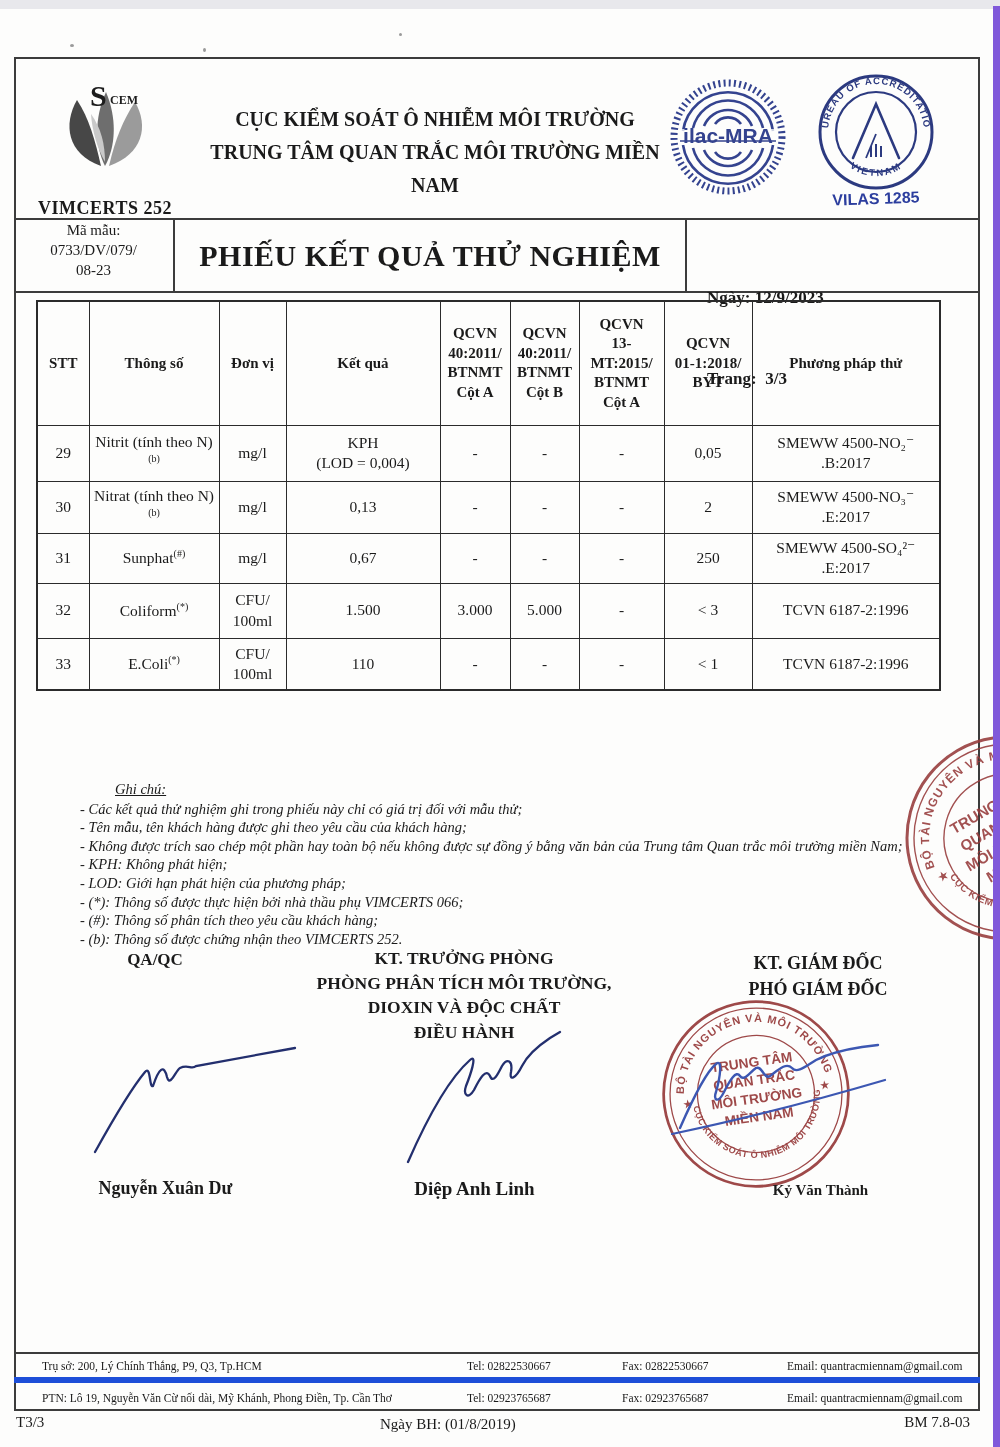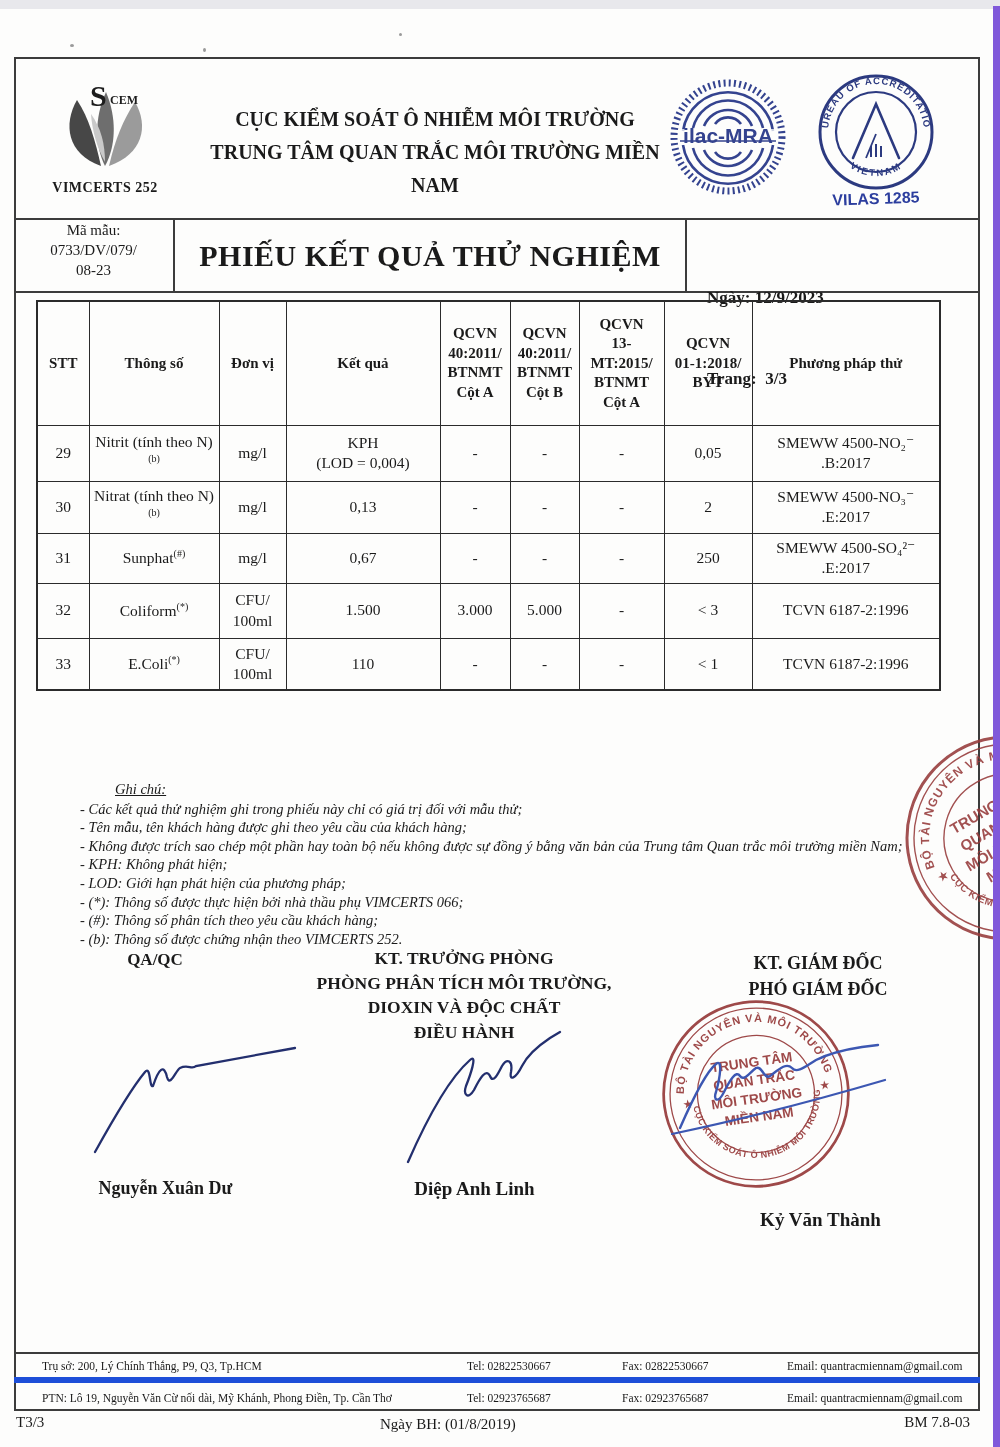--- a/index.html
+++ b/index.html
@@ -9,22 +9,22 @@
     background:#fdfdfc; color:#1a1a1a;
     font-family:"Liberation Serif","DejaVu Serif",serif;
   }
   .scan-top { position:absolute; left:0; top:0; width:100%; height:9px; background:#e8e8ec; z-index:6; }
   .scan-right { position:absolute; right:0; top:6px; width:7px; height:1441px; background:#8059da; z-index:6; }
   .speck { position:absolute; background:#9a9a9a; border-radius:50%; z-index:1; }
   .frame { position:absolute; left:14px; top:57px; width:966px; height:1354px; border:2px solid #3c3c3c; z-index:2; }
 
   
   .logo { position:absolute; left:55px; top:74px; z-index:3; }
-  .vimcerts { position:absolute; left:25px; top:180px; width:160px; text-align:center;
-    font-weight:bold; font-size:14px; letter-spacing:.5px; z-index:3; }
+  .vimcerts { position:absolute; left:25px; top:198px; width:160px; text-align:center;
+    font-weight:bold; font-size:18px; letter-spacing:.5px; z-index:3; }
   .org { position:absolute; left:190px; top:103px; width:490px; text-align:center;
     font-weight:bold; font-size:20px; line-height:33px; z-index:3; }
   .ilac { position:absolute; left:668px; top:78px; z-index:3; }
   .boa { position:absolute; left:816px; top:72px; z-index:3; }
   .vilas { position:absolute; left:816px; top:190px; width:120px; text-align:center;
     font-family:"Liberation Sans",sans-serif; font-weight:bold; font-size:16px;
     color:#2c3e9e; transform:rotate(-2deg); z-index:3; }
 
   
   .title-band { position:absolute; left:14px; top:218px; width:966px; height:75px;
@@ -53,21 +53,21 @@
   .notes .heading { margin-left:35px; text-decoration:underline; margin-bottom:1px; }
 
   
   .sig-title { position:absolute; text-align:center; font-weight:bold; z-index:3; }
   .sig-left-title { left:90px; top:950px; width:130px; font-size:17px; }
   .sig-center-title { left:278px; top:946px; width:372px; font-size:17.5px; line-height:24.5px; }
   .sig-right-title { left:698px; top:950px; width:240px; font-size:18px; line-height:26px; }
   .sig-name { position:absolute; text-align:center; font-weight:bold; z-index:4; }
   .name-left { left:58px; top:1178px; width:215px; font-size:18px; }
   .name-center { left:342px; top:1178px; width:265px; font-size:19px; }
-  .name-right { left:708px; top:1209px; width:225px; font-size:19px; }
+  .name-right { left:708px; top:1182px; width:225px; font-size:15px; }
   .sig-svg { position:absolute; left:50px; top:1020px; z-index:4; }
 
   .stamp-main { position:absolute; left:660px; top:998px; width:192px; height:192px;
     transform:rotate(-8deg); z-index:3; opacity:.92; }
   .stamp-notes { position:absolute; left:903px; top:733px; width:210px; height:210px;
     transform:rotate(-30deg); z-index:3; opacity:.88; }
 
   
   .contact { position:absolute; left:14px; top:1352px; width:966px; height:59px;
     border-top:2px solid #3c3c3c; z-index:3; font-size:11.5px; }

